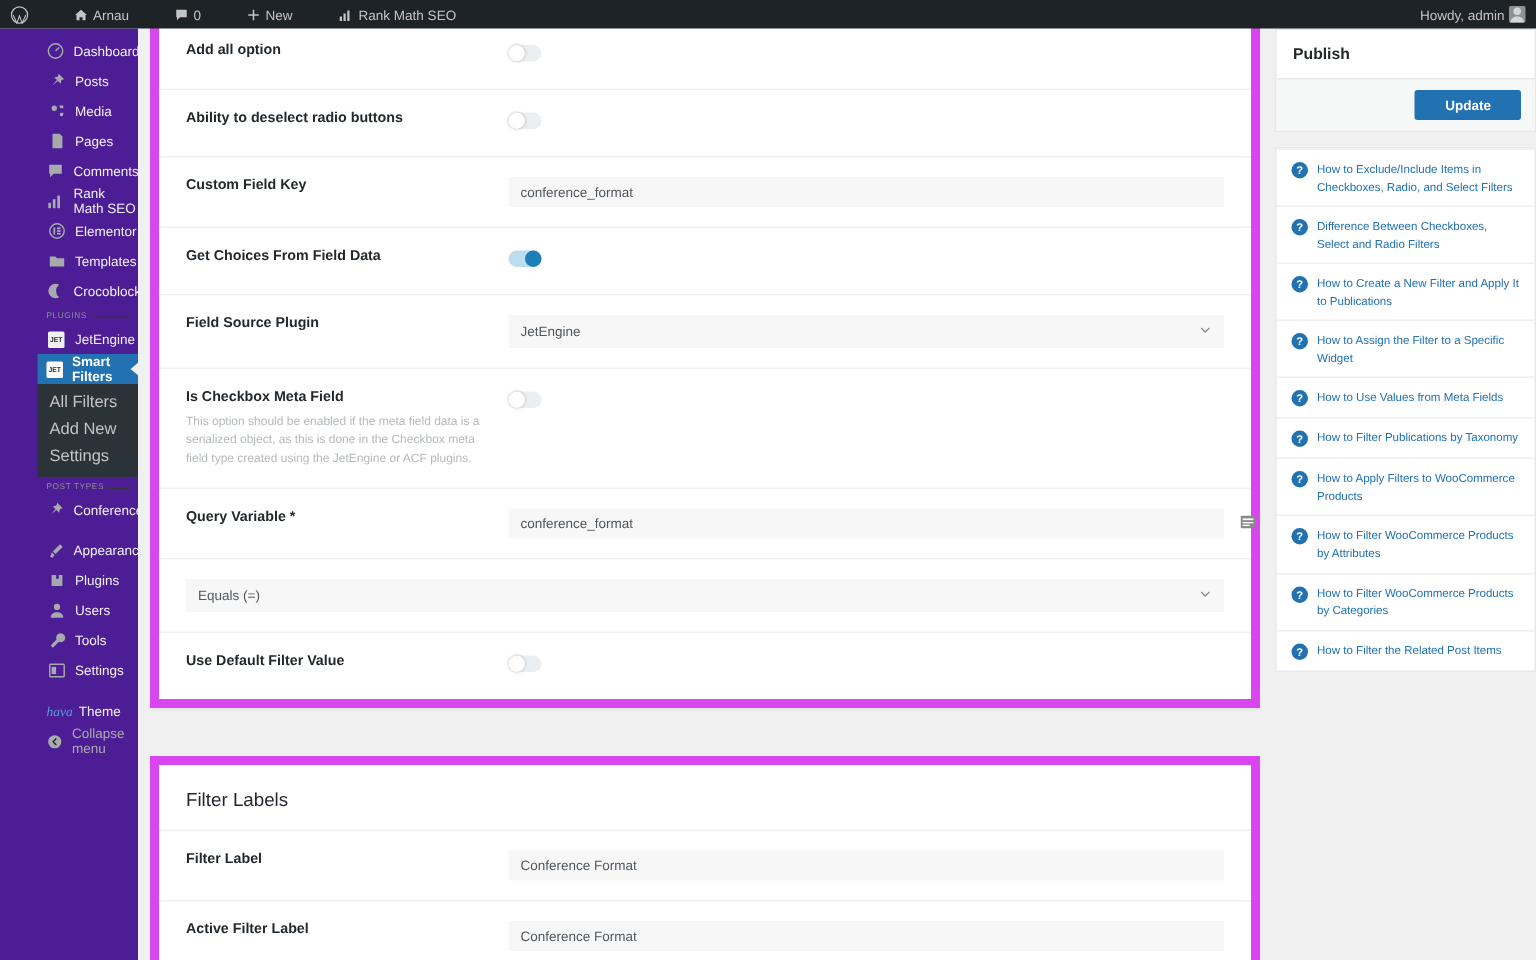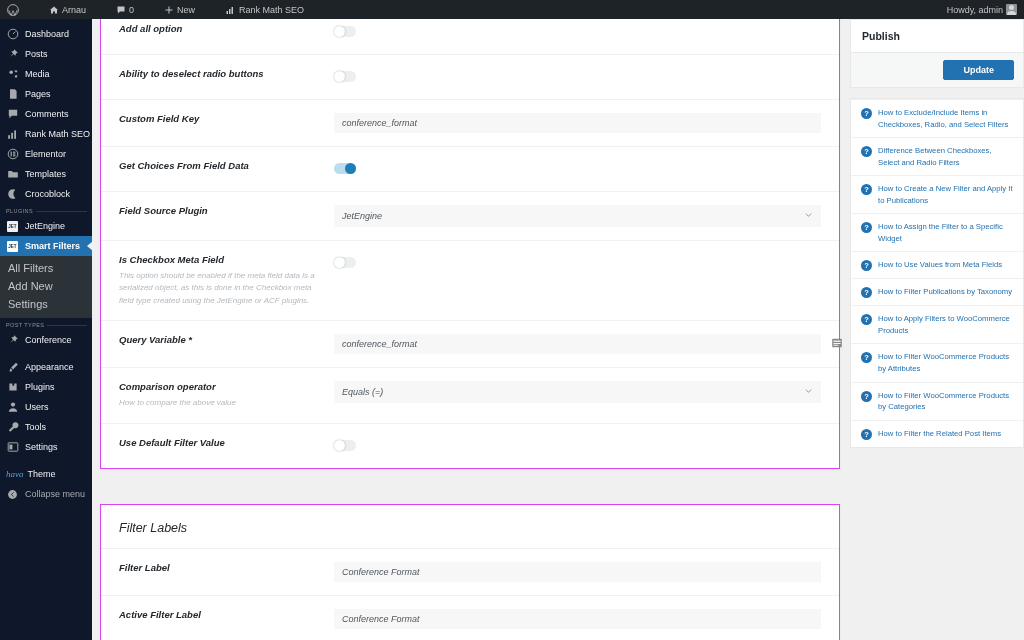--- a/index.html
+++ b/index.html
@@ -28,22 +28,23 @@
     content: ""; position: absolute; width: 5px; height: 5px; border-radius: 50%;
     background: #d5d6d7; left: 3px; top: 1px;
   }
   .ab-avatar::before {
     content: ""; position: absolute; width: 9px; height: 5px; border-radius: 4px 4px 0 0;
     background: #d5d6d7; left: 1px; top: 7px;
   }
   
   #sidebar {
     position: absolute; top: 19px; left: 0; width: 92px; height: 621px;
-    background: #0f172a; color: #f0f0f1; font-size: 9px; padding-top: 5px;
+    background: #4c1d95; color: #f0f0f1; font-size: 9px; padding-top: 5px;
     z-index: 40;
+    padding-left: 25px;
   }
   .menu-item {
     display: flex; align-items: center; gap: 6px;
     height: 20px; padding-left: 6px; color: #f0f0f1; position: relative;
   }
   .menu-item .mi-icon { width: 13px; display: flex; justify-content: center; align-items: center; color: #a7aaad; }
   .menu-item.active { background: #2271b1; color: #fff; font-weight: bold; }
   .menu-item.active .mi-icon { color: #fff; }
   .menu-item.active::after {
     content: ""; position: absolute; right: -1px; top: 5px;
@@ -61,23 +62,22 @@
   .jet-badge {
     width: 11px; height: 11px; background: #f0f0f1; color: #1d2327;
     font-size: 4.5px; font-weight: bold; display: flex;
     align-items: center; justify-content: center; border-radius: 1px;
   }
   .menu-item.active .jet-badge { background: #fff; }
   .theme-logo { font-family: "Liberation Serif", serif; font-style: italic; color: #5b9dd9; font-size: 9px; }
   
   #content { position: absolute; top: 19px; left: 92px; width: 932px; height: 621px; }
   .panel {
-    position: absolute; background: #fff; border: 1px solid #d946ef;
+    position: absolute; background: #fff; border: 6px solid #d946ef;
     box-shadow: 0 1px 2px rgba(0,0,0,.05);
-    font-style: italic;
   }
   #panel-main { left: 8px; top: -10px; width: 740px; }
   #panel-labels { left: 8px; top: 485px; width: 740px; height: 160px; }
   .panel-title { font-size: 12.5px; color: #23282d; padding: 16px 18px 13px 18px; }
   .row {
     display: flex; align-items: flex-start; padding: 13px 18px 13px 18px;
     border-top: 1px solid #f1f1f1; min-height: 44px;
   }
   .row.first { border-top: none; }
   .row-label { width: 215px; flex-shrink: 0; padding-right: 10px; }
@@ -430,24 +430,20 @@
               <svg width="12" height="12" viewBox="0 0 20 20">
                 <rect x="2" y="3" width="16" height="14" rx="1" fill="#888"></rect>
                 <rect x="4" y="6" width="12" height="2" fill="#fff"></rect>
                 <rect x="4" y="10" width="12" height="1.5" fill="#fff"></rect>
                 <rect x="4" y="13" width="8" height="1.5" fill="#fff"></rect>
               </svg>
             </span>
           </div>
         </div>
         <div class="row">
-          <div class="row-label">
-            <span class="lbl">Comparison operator</span>
-            <span class="desc">How to compare the above value</span>
-          </div>
           <div class="row-control">
             <div class="select-input">
               <span>Equals (=)</span>
               <span class="chev"><svg width="9" height="9" viewBox="0 0 20 20">
                   <path d="M4 7l6 6 6-6" fill="none" stroke="#8c8f94" stroke-width="2"></path>
                 </svg></span>
             </div>
           </div>
         </div>
         <div class="row">

